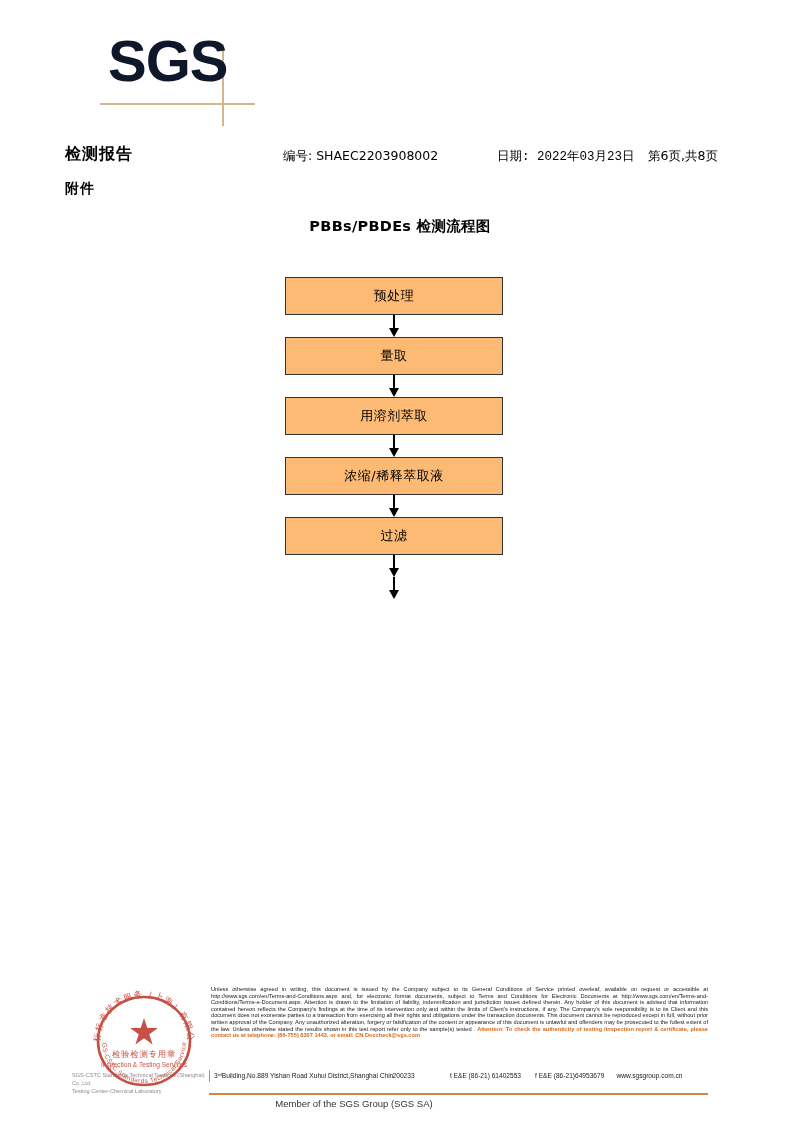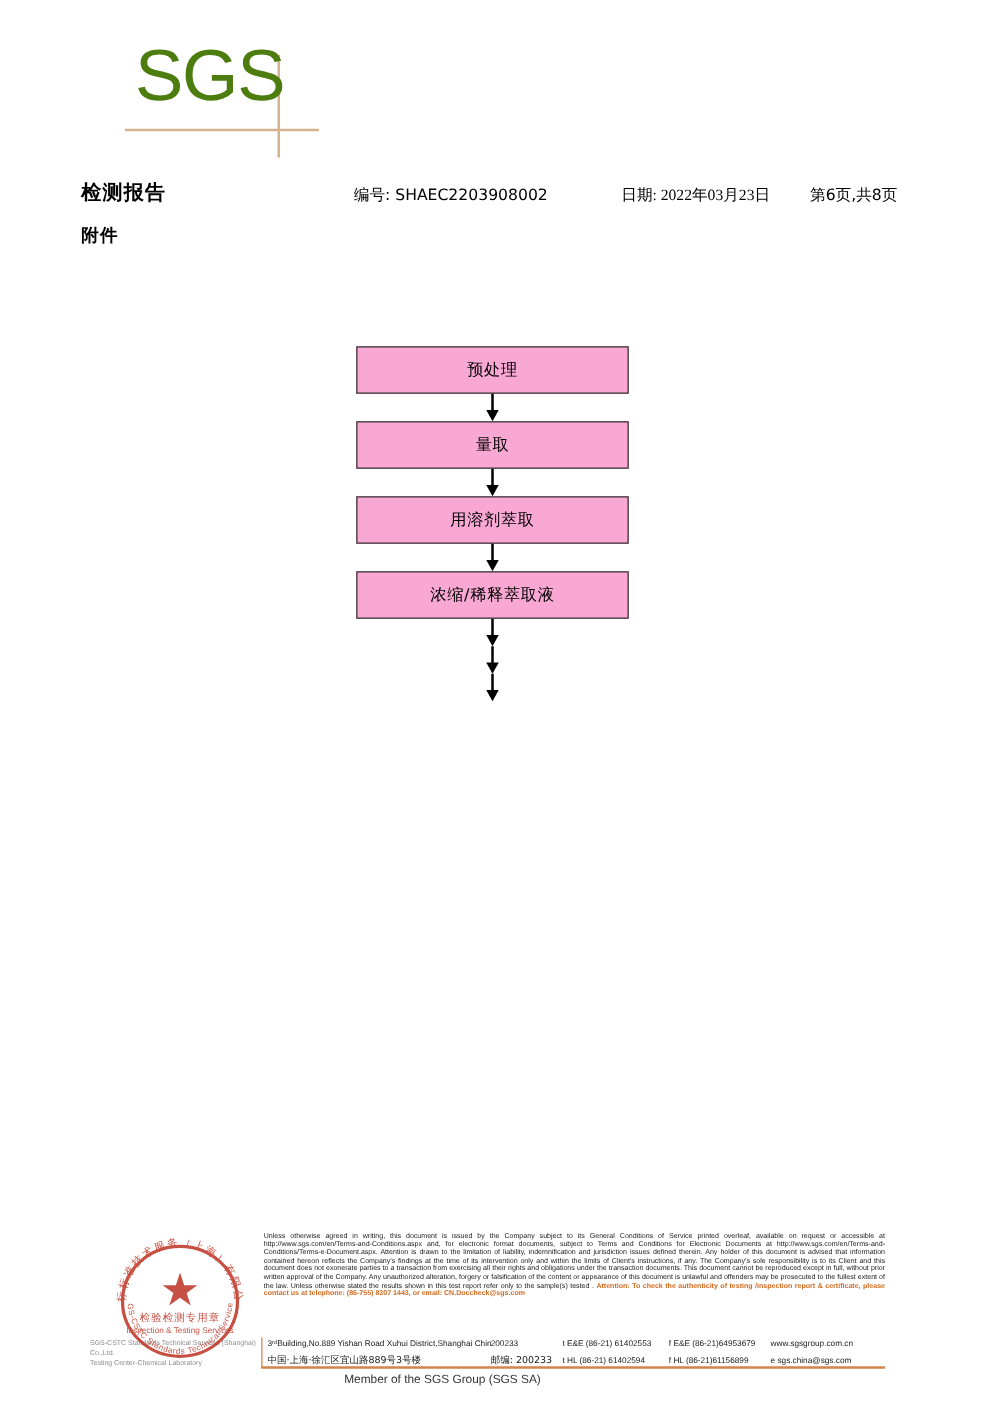--- a/index.html
+++ b/index.html
@@ -28,23 +28,23 @@
     top: 38px;
     width: 150px;
     height: 80px;
   }
   .logo-text {
     position: absolute;
     left: 0;
     top: -6px;
     font-family: "Liberation Sans", "DejaVu Sans", sans-serif;
     font-size: 58px;
-    font-weight: normal;
+    font-weight: bold;
     letter-spacing: -1px;
-    color: #4d7c0f;
+    color: #0f172a;
     line-height: 1;
     z-index: 2;
   }
   .logo-hline {
     position: absolute;
     left: -8px;
     top: 65px;
     width: 155px;
     height: 2px;
     background: #d3b48c;
@@ -88,21 +88,21 @@
     top: 148px;
     font-size: 12.5px;
     font-family: "DejaVu Sans", "Liberation Sans", sans-serif;
     white-space: nowrap;
   }
   .hdr-date {
     position: absolute;
     left: 497px;
     top: 148px;
     font-size: 12.5px;
-    font-family: Liberation Serif, serif;
+    font-family: Liberation Mono, monospace;
     white-space: nowrap;
   }
   .hdr-page {
     position: absolute;
     left: 648px;
     top: 148px;
     font-size: 12.5px;
     font-family: "DejaVu Sans", "Liberation Sans", sans-serif;
     white-space: nowrap;
   }
@@ -128,21 +128,21 @@
   .flow-box {
     width: 218px;
     height: 38px;
     border: 1.3px solid #333;
     box-sizing: border-box;
     display: flex;
     align-items: center;
     justify-content: center;
     font-size: 13px;
     font-family: "DejaVu Sans", "Liberation Sans", sans-serif;
-    background: #f9a8d4;
+    background: #fdba74;
     color: #000;
     letter-spacing: 0.5px;
   }
   .flow-arrow {
     height: 22px;
     position: relative;
   }
   .flow-arrow::before {
     content: "";
     position: absolute;
@@ -269,30 +269,32 @@
     <div class="logo-vline"></div>
     <div class="logo-text">SGS</div>
   </div>
 
   <div class="hdr-title">检测报告</div>
   <div class="hdr-attach">附件</div>
   <div class="hdr-no">编号: SHAEC2203908002</div>
   <div class="hdr-date">日期: 2022年03月23日</div>
   <div class="hdr-page">第6页,共8页</div>
 
+  <div class="flow-title">PBBs/PBDEs 检测流程图</div>
 
   <div class="flow">
     <div class="flow-box">预处理</div>
     <div class="flow-arrow"></div>
     <div class="flow-box">量取</div>
     <div class="flow-arrow"></div>
     <div class="flow-box">用溶剂萃取</div>
     <div class="flow-arrow"></div>
     <div class="flow-box">浓缩/稀释萃取液</div>
     <div class="flow-arrow"></div>
+    <div class="flow-box">过滤</div>
     <div class="flow-arrow"></div>
     <div class="flow-arrow"></div>
   </div>
 
   <div class="stamp-wrap">
     <div class="stamp-company">
       <div>SGS-CSTC Standards Technical Services (Shanghai) Co.,Ltd.</div>
       <div>Testing Center-Chemical Laboratory</div>
     </div>
     <svg class="stamp-svg" width="120" height="104" viewBox="0 0 120 104">
@@ -322,27 +324,20 @@
     </div>
 
     <div class="addr-box">
       <div class="addr-row">
         <span class="c-addr">3ʳᵈBuilding,No.889 Yishan Road Xuhui District,Shanghai China</span>
         <span class="c-zip">200233</span>
         <span class="c-t">t E&amp;E (86-21) 61402553</span>
         <span class="c-f">f E&amp;E (86-21)64953679</span>
         <span class="c-web">www.sgsgroup.com.cn</span>
       </div>
-      <div class="addr-row">
-        <span class="c-addr addr-cn">中国·上海·徐汇区宜山路889号3号楼</span>
-        <span class="c-zip addr-cn">邮编: 200233</span>
-        <span class="c-t">t HL (86-21) 61402594</span>
-        <span class="c-f">f HL (86-21)61156899</span>
-        <span class="c-web">e sgs.china@sgs.com</span>
-      </div>
     </div>
 
     <div class="footer-rule"></div>
 
     <div class="member">Member of the SGS Group (SGS SA)</div>
   </div>
 
 </div>
 
 </body></html>

